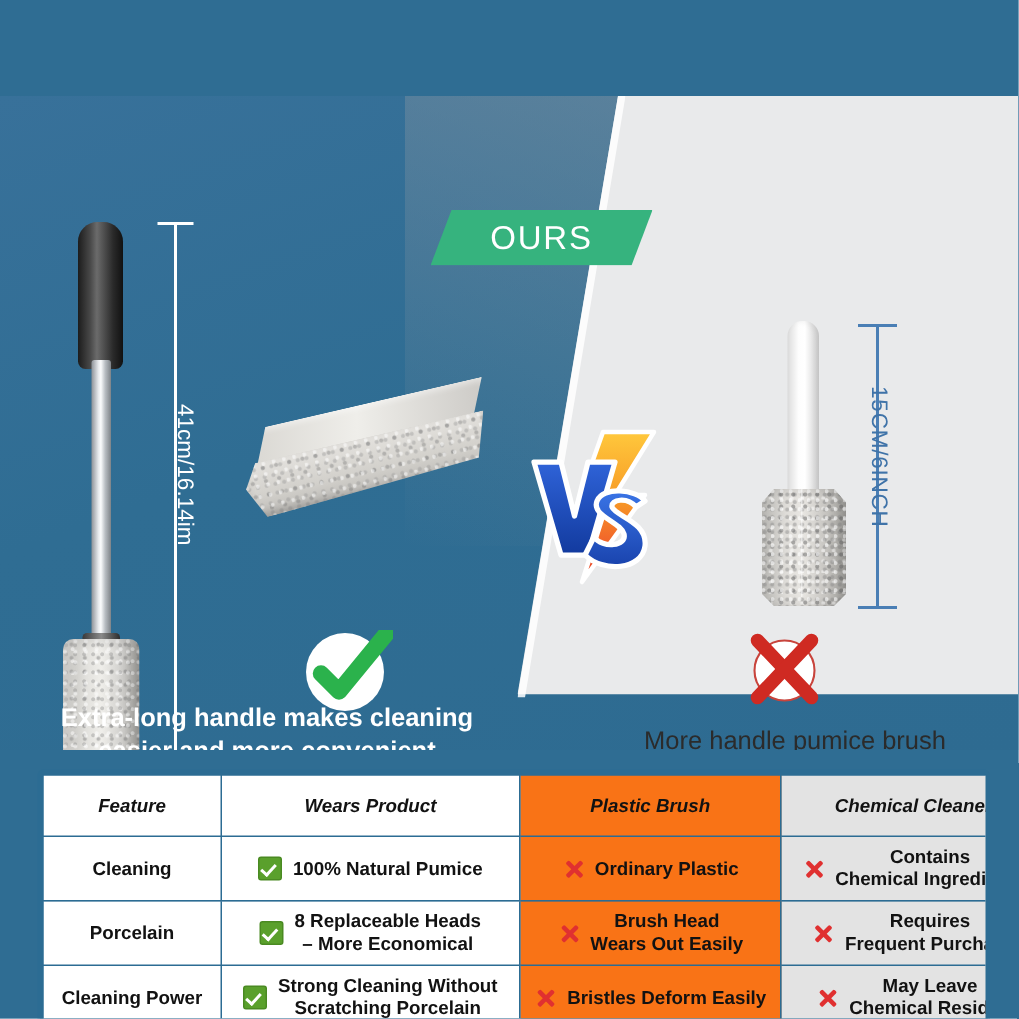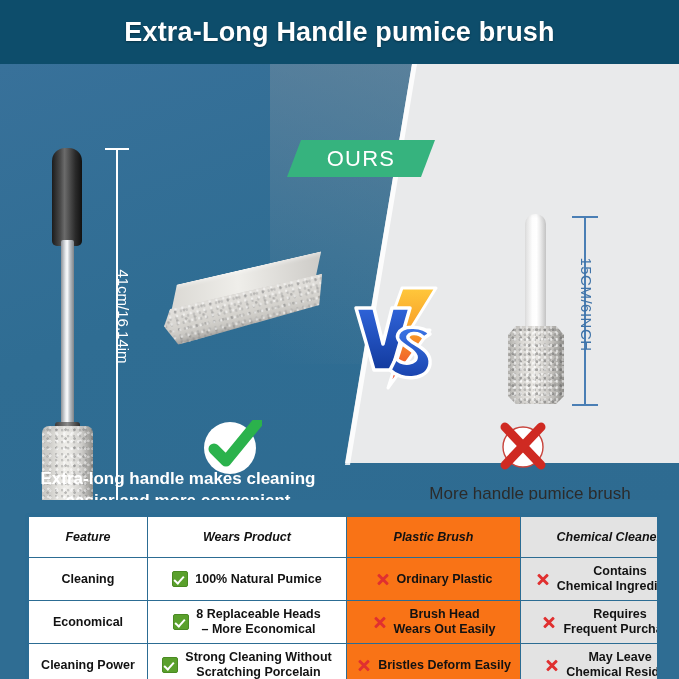--- a/index.html
+++ b/index.html
@@ -226,23 +226,20 @@
     background:#e03030;border-radius:1px;
   }
   .mark-no::before{transform:rotate(45deg);}
   .mark-no::after{transform:rotate(-45deg);}
 </style>
 </head>
 <body>
 
 <div class="page">
 
-  <div class="header">
-    <div class="header-title">Extra-Long Handle pumice brush</div>
-  </div>
 
   <div class="stage">
 
     <div class="slate-wash"></div>
     <div class="right-panel"></div>
     <div class="right-panel-edge"></div>
 
     <div class="ribbon-ours">
       <span class="ribbon-label">OURS</span>
     </div>
@@ -348,21 +345,21 @@
           </td>
           <td class="c-chem">
             <div class="cellflex">
               <span class="mark-no"></span>
               <span class="ctxt">Contains<br>Chemical Ingredients</span>
             </div>
           </td>
         </tr>
 
         <tr>
-          <td class="c-feature">Economical</td>
+          <td class="c-feature">Porcelain</td>
           <td class="c-ours">
             <div class="cellflex">
               <span class="mark-ok"></span>
               <span class="ctxt">8 Replaceable Heads<br>– More Economical</span>
             </div>
           </td>
           <td class="c-plastic">
             <div class="cellflex">
               <span class="mark-no"></span>
               <span class="ctxt">Brush Head<br>Wears Out Easily</span>

